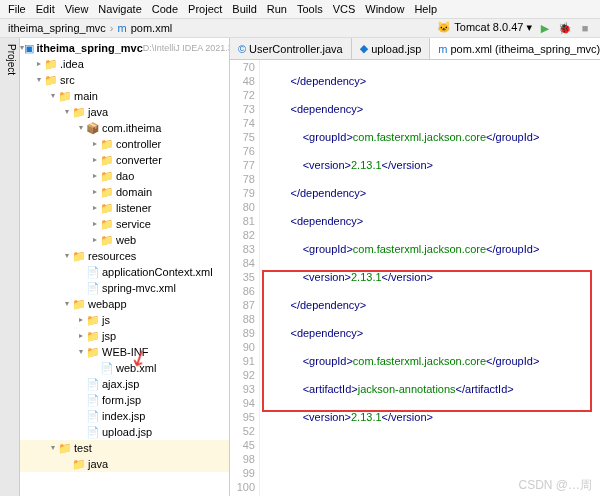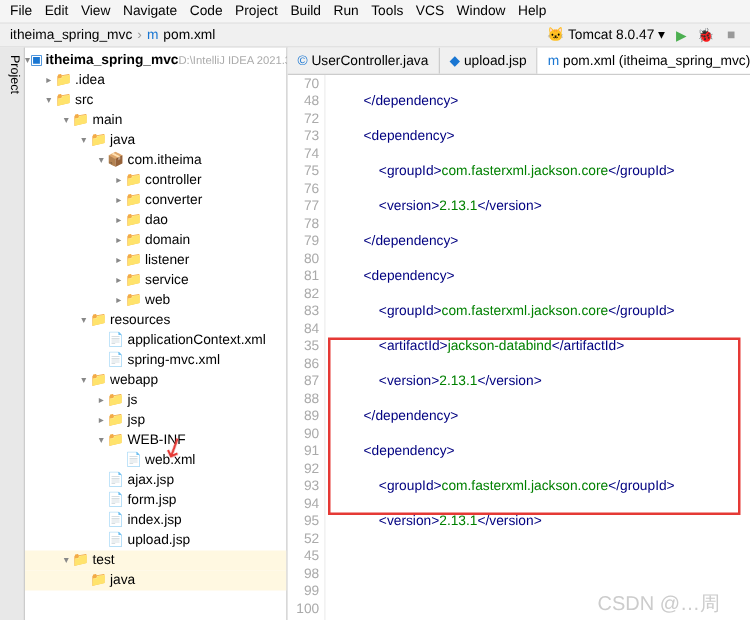--- a/index.html
+++ b/index.html
@@ -32,21 +32,21 @@
 .tab{display:flex;align-items:center;gap:3px;padding:2px 8px;border-right:1px solid #ccc;font-size:10px;cursor:pointer;white-space:nowrap}
 .tab.active{background:#fff}
 .code-wrap{display:flex;flex:1;overflow:auto;font-family:Consolas,monospace;font-size:10.5px;position:relative}
 .gutter{width:30px;background:#fff;text-align:right;color:#aaa;padding:0 4px;border-right:1px solid #eee;line-height:14px}
 .gutter div{height:14px}
 .code{flex:1;padding-left:6px;line-height:14px;white-space:pre}
 .code div{height:14px}
 .t-tag{color:#000080}
 .t-txt{color:#008000;font-weight:500}
 .hl-box{position:absolute;border:2px solid #e53935;left:32px;top:210px;width:330px;height:142px;pointer-events:none}
-.watermark{position:absolute;right:24px;bottom:6px;color:#ccc;font-size:16px}
+.watermark{position:absolute;right:8px;bottom:6px;color:#ccc;font-size:12px}
 </style>
 </head>
 <body>
 
 <div class="menubar">
     <span>File</span>
     <span>Edit</span>
     <span>View</span>
     <span>Navigate</span>
     <span>Code</span>
@@ -269,25 +269,25 @@
           <div>100</div>
         </div>
       <div class="code">
 <div>        <span class="t-tag">&lt;/dependency&gt;</span></div>
 <div>        <span class="t-tag">&lt;dependency&gt;</span></div>
 <div>            <span class="t-tag">&lt;groupId&gt;</span><span class="t-txt">com.fasterxml.jackson.core</span><span class="t-tag">&lt;/groupId&gt;</span></div>
 <div>            <span class="t-tag">&lt;version&gt;</span><span class="t-txt">2.13.1</span><span class="t-tag">&lt;/version&gt;</span></div>
 <div>        <span class="t-tag">&lt;/dependency&gt;</span></div>
 <div>        <span class="t-tag">&lt;dependency&gt;</span></div>
 <div>            <span class="t-tag">&lt;groupId&gt;</span><span class="t-txt">com.fasterxml.jackson.core</span><span class="t-tag">&lt;/groupId&gt;</span></div>
-<div>            <span class="t-tag">&lt;artifactId&gt;</span><span class="t-txt">jackson-databind</span><span class="t-tag">&lt;/artifactId&gt;</span></div>
 <div>            <span class="t-tag">&lt;version&gt;</span><span class="t-txt">2.13.1</span><span class="t-tag">&lt;/version&gt;</span></div>
 <div>        <span class="t-tag">&lt;/dependency&gt;</span></div>
 <div>        <span class="t-tag">&lt;dependency&gt;</span></div>
 <div>            <span class="t-tag">&lt;groupId&gt;</span><span class="t-txt">com.fasterxml.jackson.core</span><span class="t-tag">&lt;/groupId&gt;</span></div>
+<div>            <span class="t-tag">&lt;artifactId&gt;</span><span class="t-txt">jackson-annotations</span><span class="t-tag">&lt;/artifactId&gt;</span></div>
 <div>            <span class="t-tag">&lt;version&gt;</span><span class="t-txt">2.13.1</span><span class="t-tag">&lt;/version&gt;</span></div>
 
 
 
 
 
 
 
 
 

